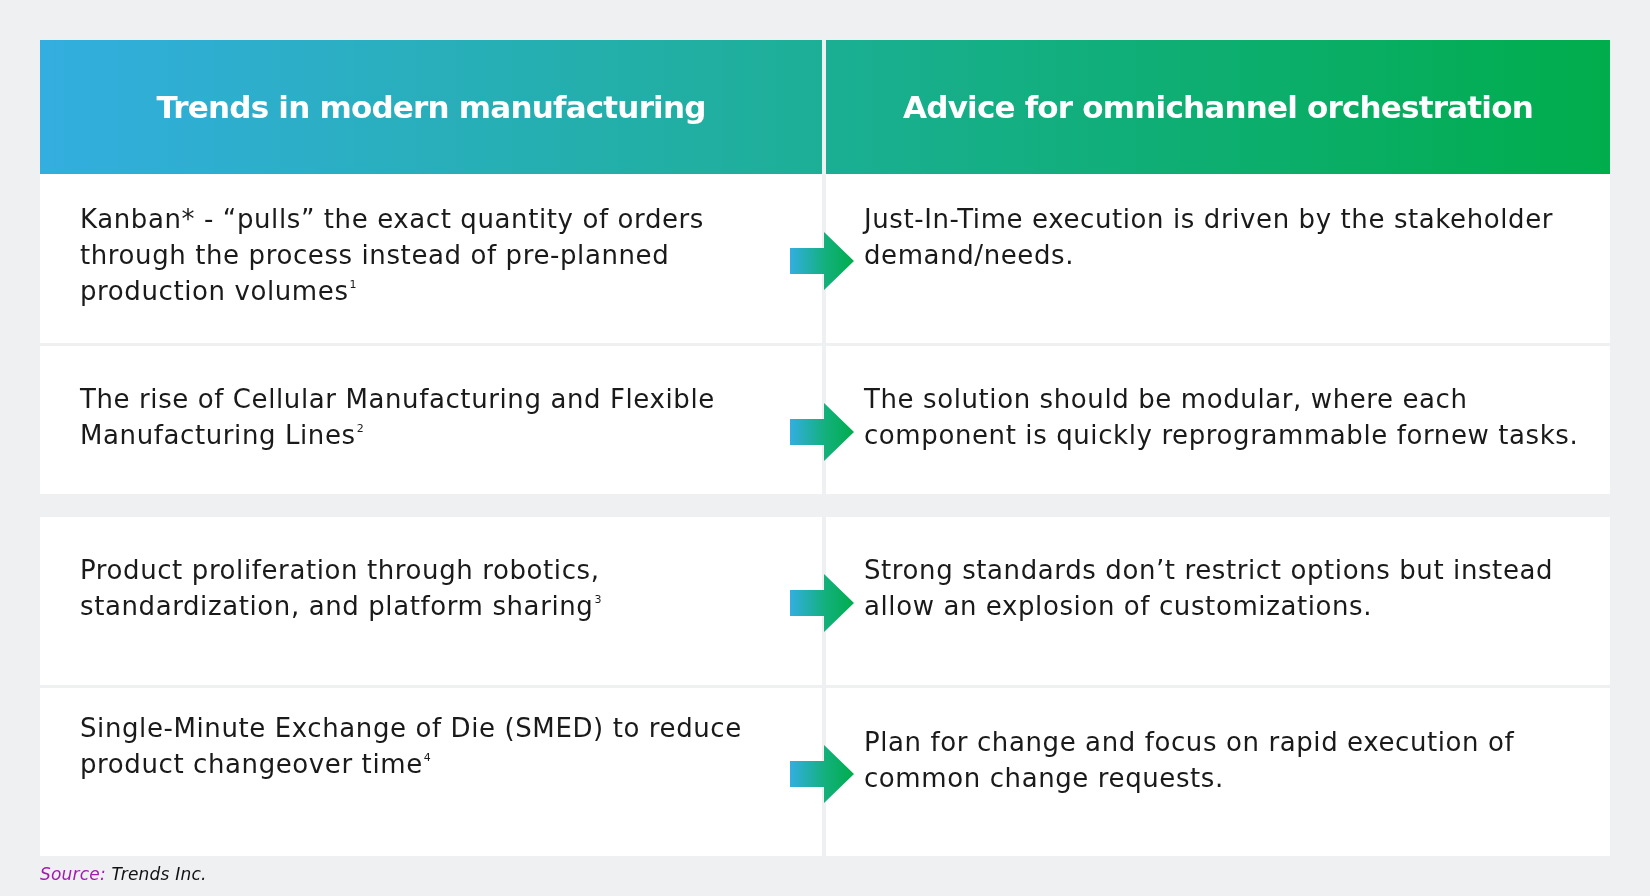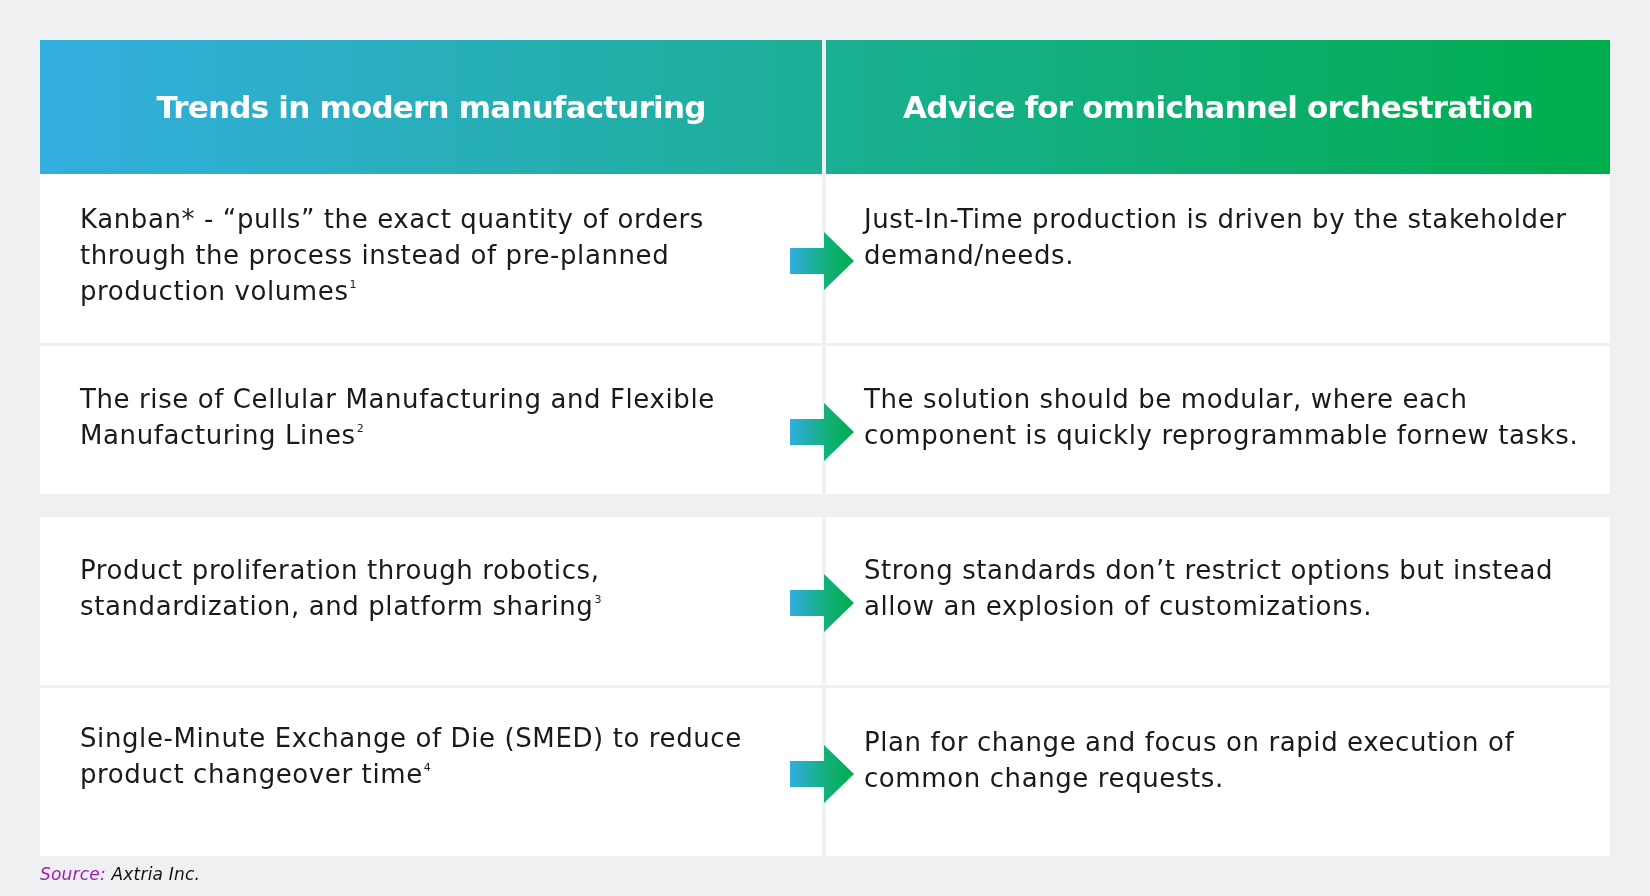--- a/index.html
+++ b/index.html
@@ -133,21 +133,21 @@
     <div class="header-gap"></div>
     <div class="header-cell header-right">Advice for omnichannel orchestration</div>
   </div>
 
   <div class="row" style="top:134px;height:169px;">
     <div class="cell cell-left">
       <div class="cell-text" style="top:27px;"><span>Kanban* - “pulls” the exact quantity of orders through the process instead of pre-planned production volumes</span><sup>1</sup></div>
     </div>
     <div class="cell-gap"></div>
     <div class="cell cell-right">
-      <div class="cell-text" style="top:27px;">Just-In-Time production is driven by the stakeholder demand/needs.</div>
+      <div class="cell-text" style="top:27px;">Just-In-Time execution is driven by the stakeholder demand/needs.</div>
     </div>
   </div>
 
   <div class="row" style="top:306px;height:148px;">
     <div class="cell cell-left">
       <div class="cell-text" style="top:35px;"><span>The rise of Cellular Manufacturing and Flexible Manufacturing Lines</span><sup>2</sup></div>
     </div>
     <div class="cell-gap"></div>
     <div class="cell cell-right">
       <div class="cell-text" style="top:35px;">The solution should be modular, where each component is quickly reprogrammable fornew tasks.</div>
@@ -159,21 +159,21 @@
       <div class="cell-text" style="top:35px;"><span>Product proliferation through robotics, standardization, and platform sharing</span><sup>3</sup></div>
     </div>
     <div class="cell-gap"></div>
     <div class="cell cell-right">
       <div class="cell-text" style="top:35px;">Strong standards don’t restrict options but instead allow an explosion of customizations.</div>
     </div>
   </div>
 
   <div class="row" style="top:648px;height:168px;">
     <div class="cell cell-left">
-      <div class="cell-text" style="top:32px;"><span>Single-Minute Exchange of Die (SMED) to reduce product changeover time</span><sup>4</sup></div>
+      <div class="cell-text" style="top:22px;"><span>Single-Minute Exchange of Die (SMED) to reduce product changeover time</span><sup>4</sup></div>
     </div>
     <div class="cell-gap"></div>
     <div class="cell cell-right">
       <div class="cell-text" style="top:36px;">Plan for change and focus on rapid execution of common change requests.</div>
     </div>
   </div>
 
   <svg class="arrow" style="left:749px;top:192px;" viewBox="0 0 66 58">
     <path d="M1 16 H35 V0 L65 29 L35 58 V42 H1 Z" fill="url(#arrowGrad)"></path>
   </svg>
@@ -182,14 +182,14 @@
   </svg>
   <svg class="arrow" style="left:749px;top:534px;" viewBox="0 0 66 58">
     <path d="M1 16 H35 V0 L65 29 L35 58 V42 H1 Z" fill="url(#arrowGrad)"></path>
   </svg>
   <svg class="arrow" style="left:749px;top:705px;" viewBox="0 0 66 58">
     <path d="M1 16 H35 V0 L65 29 L35 58 V42 H1 Z" fill="url(#arrowGrad)"></path>
   </svg>
 </div>
 
 <div class="source">
-  <span class="src-label">Source: </span><span class="src-value">Axtria Inc.</span>
+  <span class="src-label">Source: </span><span class="src-value">Trends Inc.</span>
 </div>
 
 </body></html>

